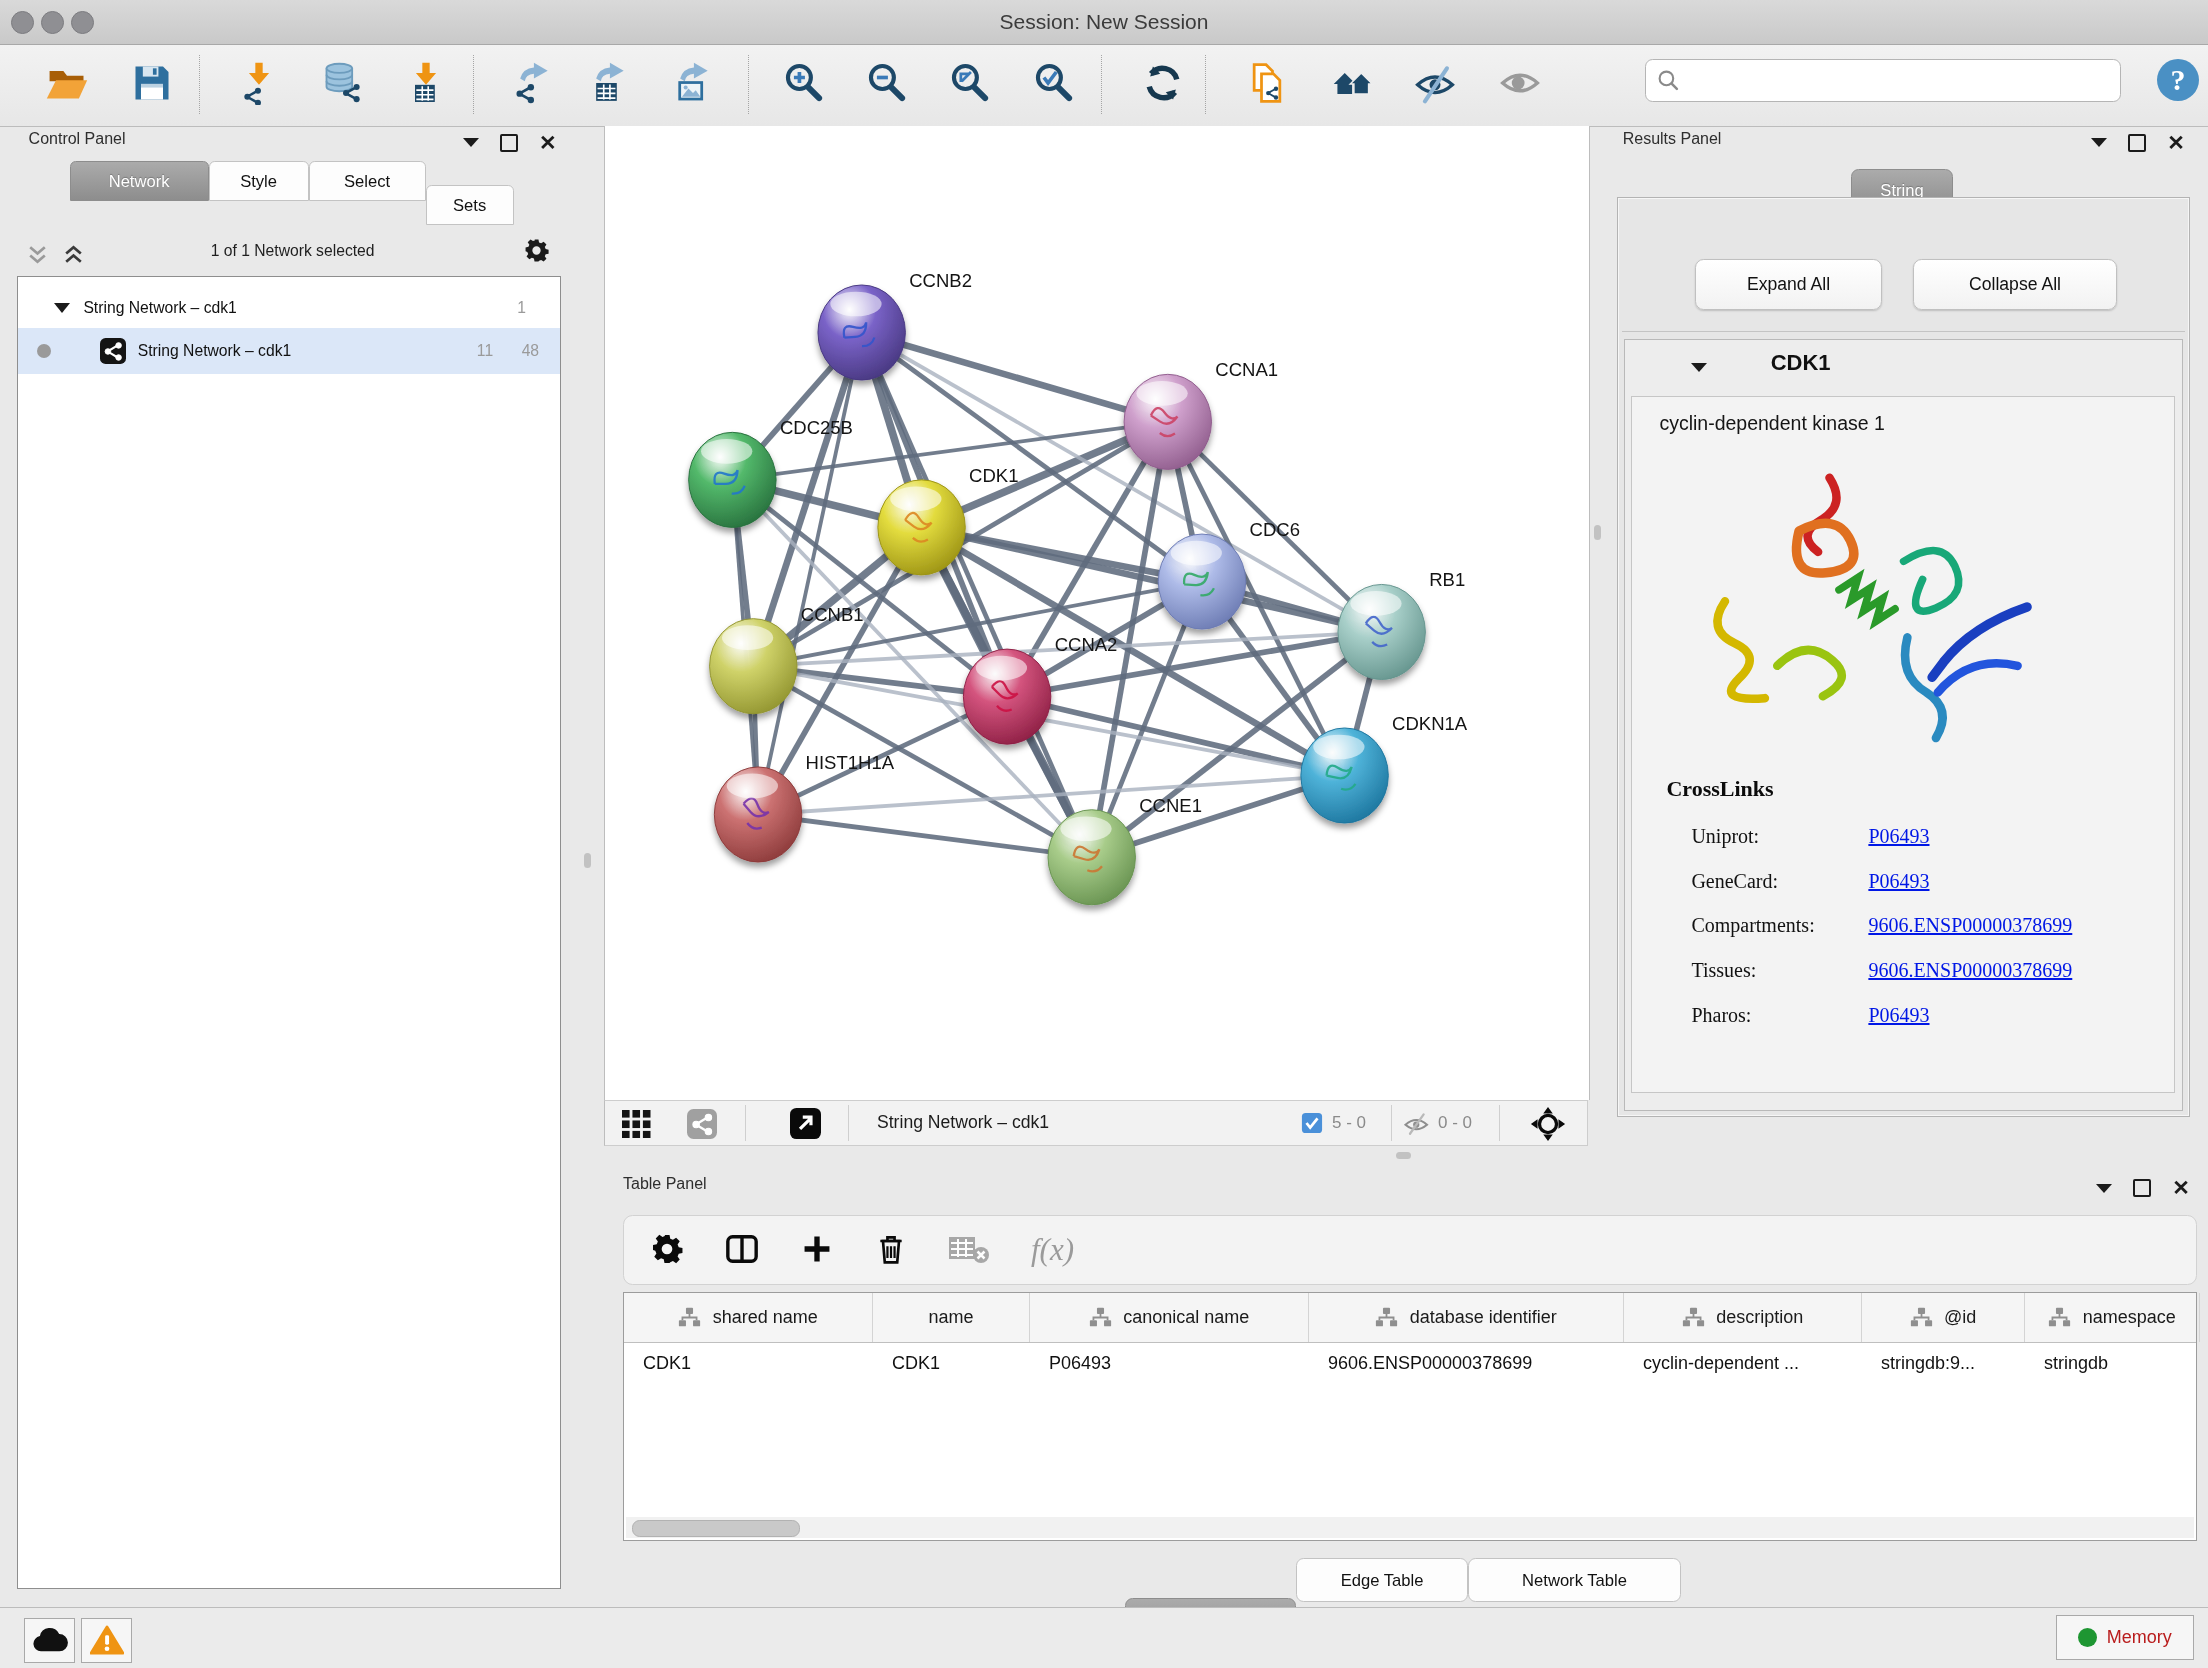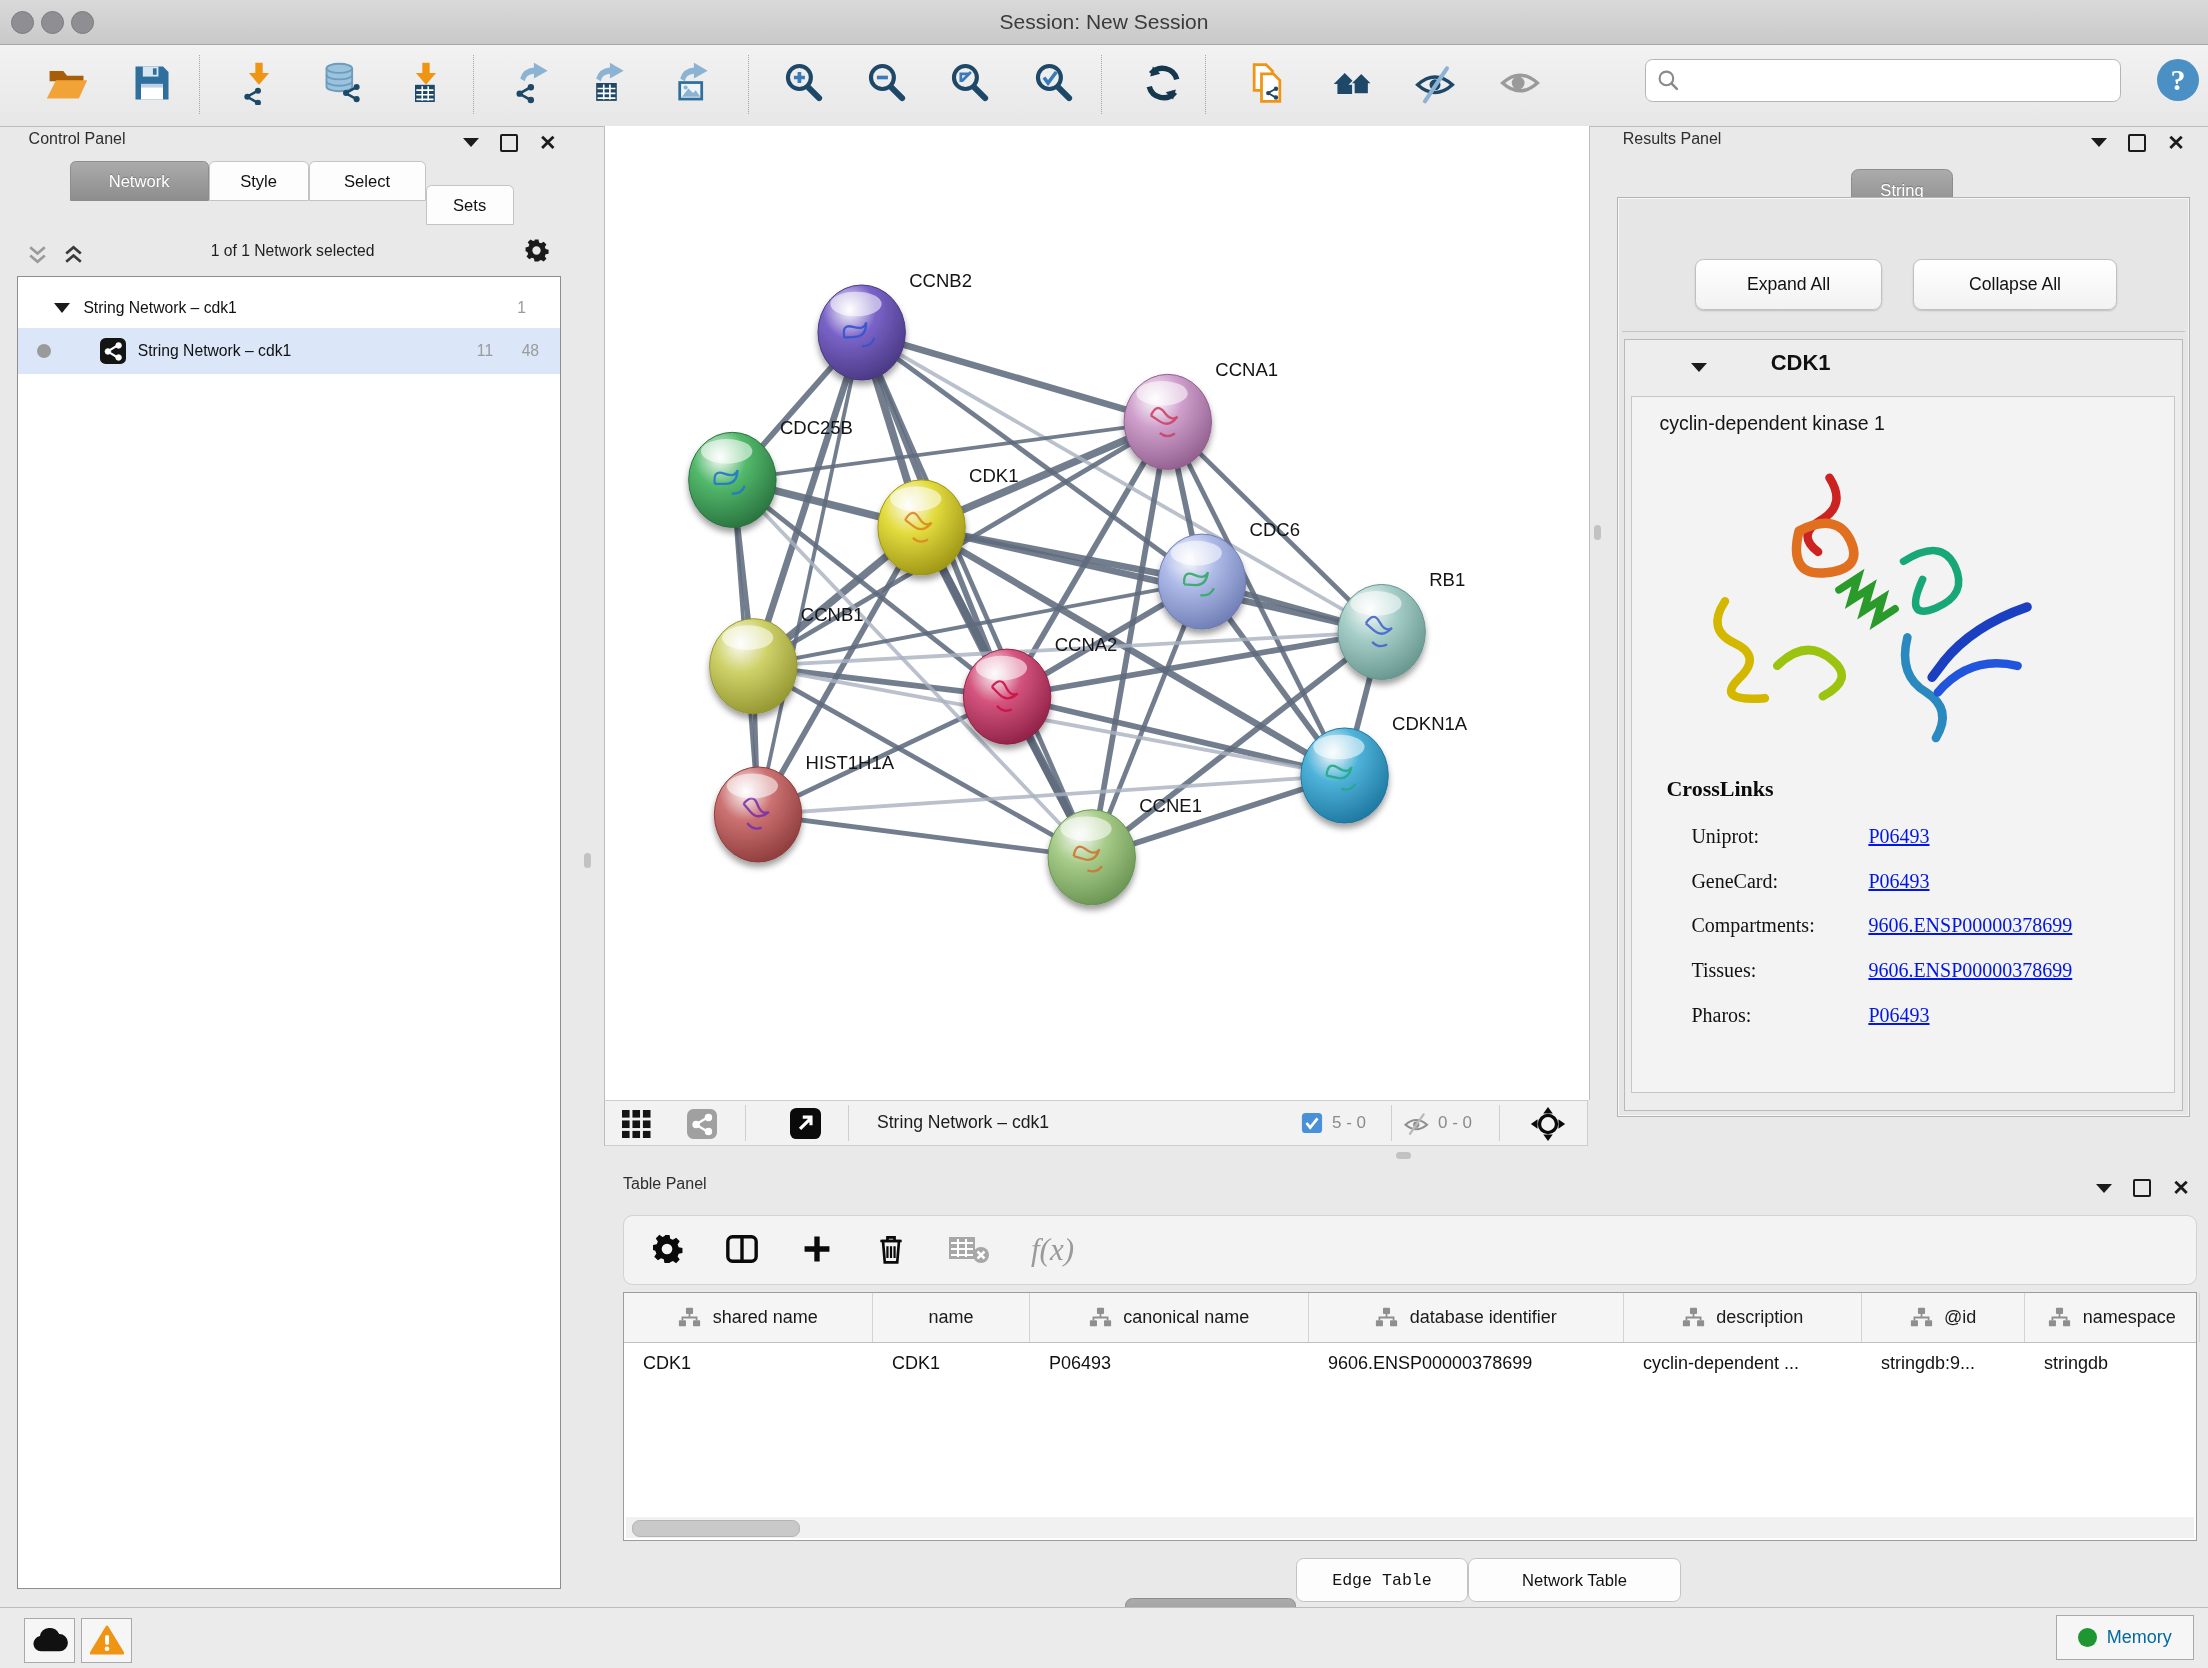--- a/index.html
+++ b/index.html
@@ -57,21 +57,21 @@
   #tp-head{display:flex;height:49px;background:#f5f5f5;border-bottom:1px solid #bfbfbf;}
   .th{display:flex;align-items:center;justify-content:center;gap:11.4px;font-size:18px;color:#1a1a1a;border-right:1px solid #d4d4d4;box-sizing:border-box;overflow:hidden;white-space:nowrap;flex:0 0 auto;}
   .th svg{flex:0 0 auto;}
   #tp-row{display:flex;height:40px;align-items:center;}
   .td{font-size:18px;color:#111;padding-left:19px;box-sizing:border-box;overflow:hidden;white-space:nowrap;flex:0 0 auto;}
   #tp-scroll{position:absolute;left:1.9px;bottom:1.9px;width:1568px;height:21px;background:#f1f1f1;}
   #tp-thumb{position:absolute;left:5.7px;top:2.9px;width:166px;height:15px;background:#c9c9c9;border:1px solid #b2b2b2;border-radius:7.6px;}
   
   #statusbar{left:0;top:1607px;width:2208px;height:61px;background:#ebebeb;border-top:1px solid #bcbcbc;}
   .sbtn{position:absolute;top:9.5px;width:49px;height:43px;background:#f6f6f6;border:1.9px solid #a9a9a9;display:flex;align-items:center;justify-content:center;}
-  #memory-btn{position:absolute;left:2056px;top:6.7px;width:136px;height:43px;background:#f6f6f6;border:1.9px solid #a9a9a9;display:flex;align-items:center;justify-content:center;gap:9.5px;font-size:18px;color:#0369a1;}
+  #memory-btn{position:absolute;left:2056px;top:6.7px;width:136px;height:43px;background:#f6f6f6;border:1.9px solid #a9a9a9;display:flex;align-items:center;justify-content:center;gap:9.5px;font-size:18px;color:#b91c1c;}
   .green-dot{width:19px;height:19px;border-radius:50%;background:#1e9632;}
   .gear24 svg{width:25px;height:25px;}
 </style>
 </head>
 <body>
 
 <div id="app">
 
   <div id="titlebar" class="abs">
     <div class="light" style="left:10.5px"></div>
@@ -741,21 +741,21 @@
           <div class="td" style="width: 238px;">cyclin-dependent ...</div>
           <div class="td" style="width: 163px;">stringdb:9...</div>
           <div class="td" style="width: 175px;">stringdb</div>
         </div>
       <div id="tp-scroll">
           <div id="tp-thumb"></div>
         </div>
     </div>
     <div id="tp-tabs">
         <div class="tab sel" style="left: 528px; top: 404px; width: 171px; height: 44px; line-height: 44px; border-radius: 7.6px; margin-top: 40px;">Node Table</div>
-        <div class="tab" style="left: 699px; top: 404px; width: 172px; height: 44px; line-height: 44px; border-radius: 7.6px; font-family: Liberation Mono, monospace;">Edge Table</div>
+        <div class="tab" style="left: 699px; top: 404px; width: 172px; height: 44px; line-height: 44px; border-radius: 7.6px;">Edge Table</div>
         <div class="tab" style="left: 871px; top: 404px; width: 213px; height: 44px; line-height: 44px; border-radius: 7.6px;">Network Table</div>
       </div>
   </div>
 
   <div id="statusbar" class="abs">
     <div class="sbtn" style="left:24px">
       <svg width="36" height="27" viewBox="0 0 40 30">
           <path d="M10 27a8.5 8.5 0 0 1-1.2-16.9 11 10 0 0 1 21.4-2.2A7.5 7.5 0 0 1 30.5 27z" fill="#111"></path>
         </svg>
     </div>

